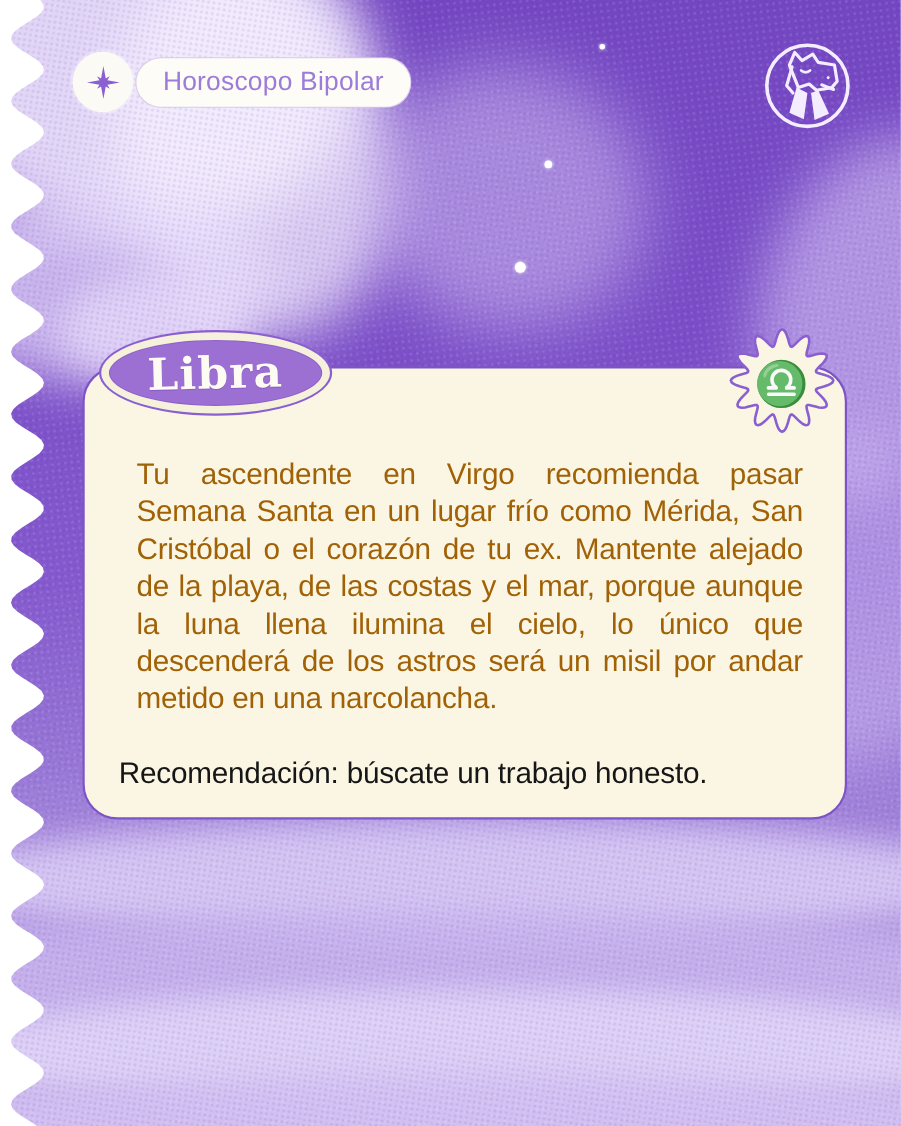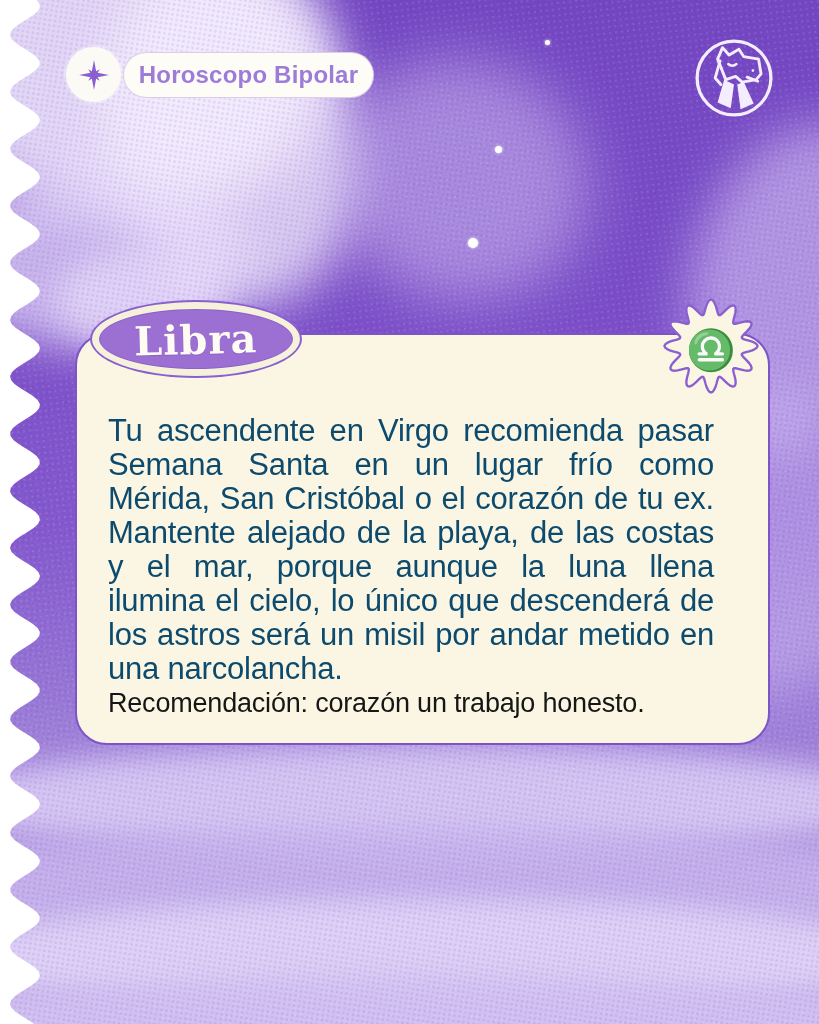--- a/index.html
+++ b/index.html
@@ -33,36 +33,36 @@
   .s3{left:468px;top:238px;width:10px;height:10px;}
   
   .wave{position:absolute;left:0;top:0;z-index:4;}
   
   .sparkle-circle{position:absolute;left:66px;top:47px;width:55px;height:55px;border-radius:50%;
     background:#fbfaf4;z-index:6;display:flex;align-items:center;justify-content:center;
     box-shadow:0 0 0 2px rgba(255,255,255,.25);}
   .pill{position:absolute;left:123px;top:52px;width:249px;height:44px;border-radius:24px;
     background:#fdfcf6;z-index:6;display:flex;align-items:center;justify-content:center;
     border:1.5px solid rgba(154,120,216,.35);}
-  .pill span{color:#9d7bd8;font-size:24px;font-weight:700;letter-spacing:.2px;}
+  .pill span{color:#9d7bd8;font-size:24px;font-weight:400;letter-spacing:.2px;}
   .logo{position:absolute;left:693px;top:37px;width:82px;height:82px;z-index:6;}
   
   .card{position:absolute;left:75px;top:333px;width:695px;height:412px;z-index:5;
     background:#faf6e3;border:2px solid #7d54c6;border-radius:32px;box-sizing:border-box;}
   .sign-ellipse{position:absolute;left:92px;top:302px;width:208px;height:74px;z-index:7;
     background:#9c6fd2;border:7px solid #f6f1da;border-radius:50%;box-sizing:border-box;
     display:flex;align-items:center;justify-content:center;
     box-shadow:0 0 0 2px #8a5fd0, inset 0 0 0 1px rgba(122,74,196,.4);}
   .sign-ellipse span{color:#fdfbf2;font-family:"DejaVu Serif",serif;font-weight:bold;
     font-size:40px;letter-spacing:1px;transform:rotate(-1.5deg);text-shadow:0 1px 0 rgba(120,70,190,.4);}
   .gear{position:absolute;left:662px;top:297px;width:98px;height:98px;z-index:8;}
   .gear .glyph{position:absolute;left:0;top:4px;width:100%;height:100%;display:flex;align-items:center;justify-content:center;
     color:#8a5fd0;font-size:40px;line-height:1;}
-  .body-text{position:absolute;left:108px;top:414px;width:606px;z-index:7;margin:0;
-    font-size:31px;line-height:34px;color:#0c4a6e;text-align:justify;letter-spacing:-.2px;}
+  .body-text{position:absolute;left:124px;top:414px;width:606px;z-index:7;margin:0;
+    font-size:27px;line-height:34px;color:#a16207;text-align:justify;letter-spacing:-.2px;}
   .reco{position:absolute;left:108px;top:686px;width:620px;z-index:7;margin:0;
     font-size:27px;line-height:34px;color:#161616;letter-spacing:-.2px;}
   .reco b{font-weight:normal;}
 </style>
 </head>
 <body>
 
 <div class="page">
 
   <div class="sky"></div>
@@ -119,15 +119,15 @@
 
   <div class="gear">
     <svg width="98" height="98" viewBox="0 0 100 100">
       <path id="gear-path" fill="#faf6e3" stroke="#8a5fd0" stroke-width="2.4" d="M97.5,50.0 L96.8,51.6 L94.9,53.1 L92.1,54.4 L88.8,55.5 L85.7,56.3 L83.2,57.1 L81.7,57.9 L81.4,59.0 L82.3,60.5 L84.1,62.4 L86.4,64.7 L88.7,67.2 L90.5,69.7 L91.4,72.0 L91.1,73.8 L89.7,74.8 L87.3,75.2 L84.2,74.9 L80.9,74.1 L77.8,73.3 L75.2,72.7 L73.5,72.7 L72.7,73.5 L72.7,75.2 L73.3,77.8 L74.1,80.9 L74.9,84.2 L75.2,87.3 L74.8,89.7 L73.8,91.1 L72.0,91.4 L69.7,90.5 L67.2,88.7 L64.7,86.4 L62.4,84.1 L60.5,82.3 L59.0,81.4 L57.9,81.7 L57.1,83.2 L56.3,85.7 L55.5,88.8 L54.4,92.1 L53.1,94.9 L51.6,96.8 L50.0,97.5 L48.4,96.8 L46.9,94.9 L45.6,92.1 L44.5,88.8 L43.7,85.7 L42.9,83.2 L42.1,81.7 L41.0,81.4 L39.5,82.3 L37.6,84.1 L35.3,86.4 L32.8,88.7 L30.3,90.5 L28.0,91.4 L26.3,91.1 L25.2,89.7 L24.8,87.3 L25.1,84.2 L25.9,80.9 L26.7,77.8 L27.3,75.2 L27.3,73.5 L26.5,72.7 L24.8,72.7 L22.2,73.3 L19.1,74.1 L15.8,74.9 L12.7,75.2 L10.3,74.8 L8.9,73.8 L8.6,72.0 L9.5,69.7 L11.3,67.2 L13.6,64.7 L15.9,62.4 L17.7,60.5 L18.6,59.0 L18.3,57.9 L16.8,57.1 L14.3,56.3 L11.2,55.5 L7.9,54.4 L5.1,53.1 L3.2,51.6 L2.5,50.0 L3.2,48.4 L5.1,46.9 L7.9,45.6 L11.2,44.5 L14.3,43.7 L16.8,42.9 L18.3,42.1 L18.6,41.0 L17.7,39.5 L15.9,37.6 L13.6,35.3 L11.3,32.8 L9.5,30.3 L8.6,28.0 L8.9,26.2 L10.3,25.2 L12.7,24.8 L15.8,25.1 L19.1,25.9 L22.2,26.7 L24.8,27.3 L26.5,27.3 L27.3,26.5 L27.3,24.8 L26.7,22.2 L25.9,19.1 L25.1,15.8 L24.8,12.7 L25.2,10.3 L26.2,8.9 L28.0,8.6 L30.3,9.5 L32.8,11.3 L35.3,13.6 L37.6,15.9 L39.5,17.7 L41.0,18.6 L42.1,18.3 L42.9,16.8 L43.7,14.3 L44.5,11.2 L45.6,7.9 L46.9,5.1 L48.4,3.2 L50.0,2.5 L51.6,3.2 L53.1,5.1 L54.4,7.9 L55.5,11.2 L56.3,14.3 L57.1,16.8 L57.9,18.3 L59.0,18.6 L60.5,17.7 L62.4,15.9 L64.7,13.6 L67.2,11.3 L69.7,9.5 L72.0,8.6 L73.8,8.9 L74.8,10.3 L75.2,12.7 L74.9,15.8 L74.1,19.1 L73.3,22.2 L72.7,24.8 L72.7,26.5 L73.5,27.3 L75.2,27.3 L77.8,26.7 L80.9,25.9 L84.2,25.1 L87.3,24.8 L89.7,25.2 L91.1,26.2 L91.4,28.0 L90.5,30.3 L88.7,32.8 L86.4,35.3 L84.1,37.6 L82.3,39.5 L81.4,41.0 L81.7,42.1 L83.2,42.9 L85.7,43.7 L88.8,44.5 L92.1,45.6 L94.9,46.9 L96.8,48.4 L97.5,50.0 Z"></path>
     </svg>
     <span class="glyph">♎</span>
   </div>
 
   <p class="body-text">Tu ascendente en Virgo recomienda pasar Semana Santa en un lugar frío como Mérida, San Cristóbal o el corazón de tu ex. Mantente alejado de la playa, de las costas y el mar, porque aunque la luna llena ilumina el cielo, lo único que descenderá de los astros será un misil por andar metido en una narcolancha.</p>
 
-  <p class="reco"><b>Recomendación:</b><span> corazón un trabajo honesto.</span></p>
+  <p class="reco"><b>Recomendación:</b><span> búscate un trabajo honesto.</span></p>
 
 </div>
 
 </body></html>

